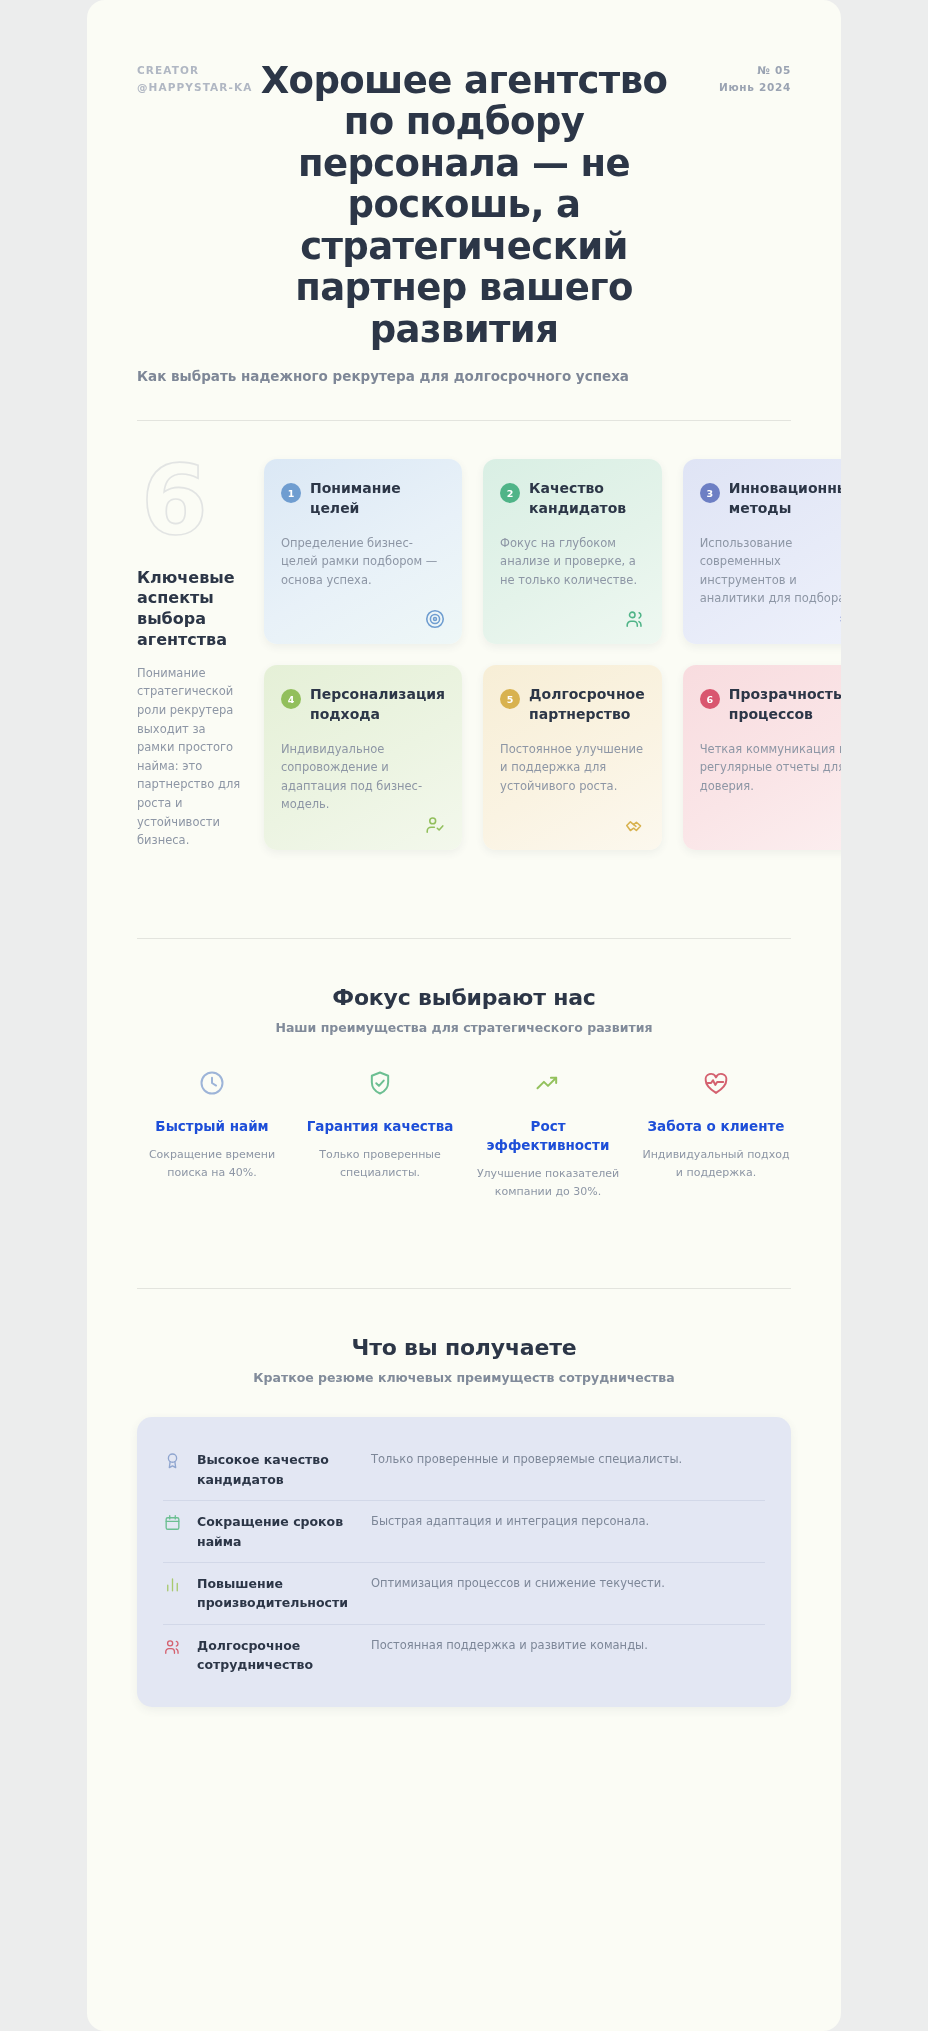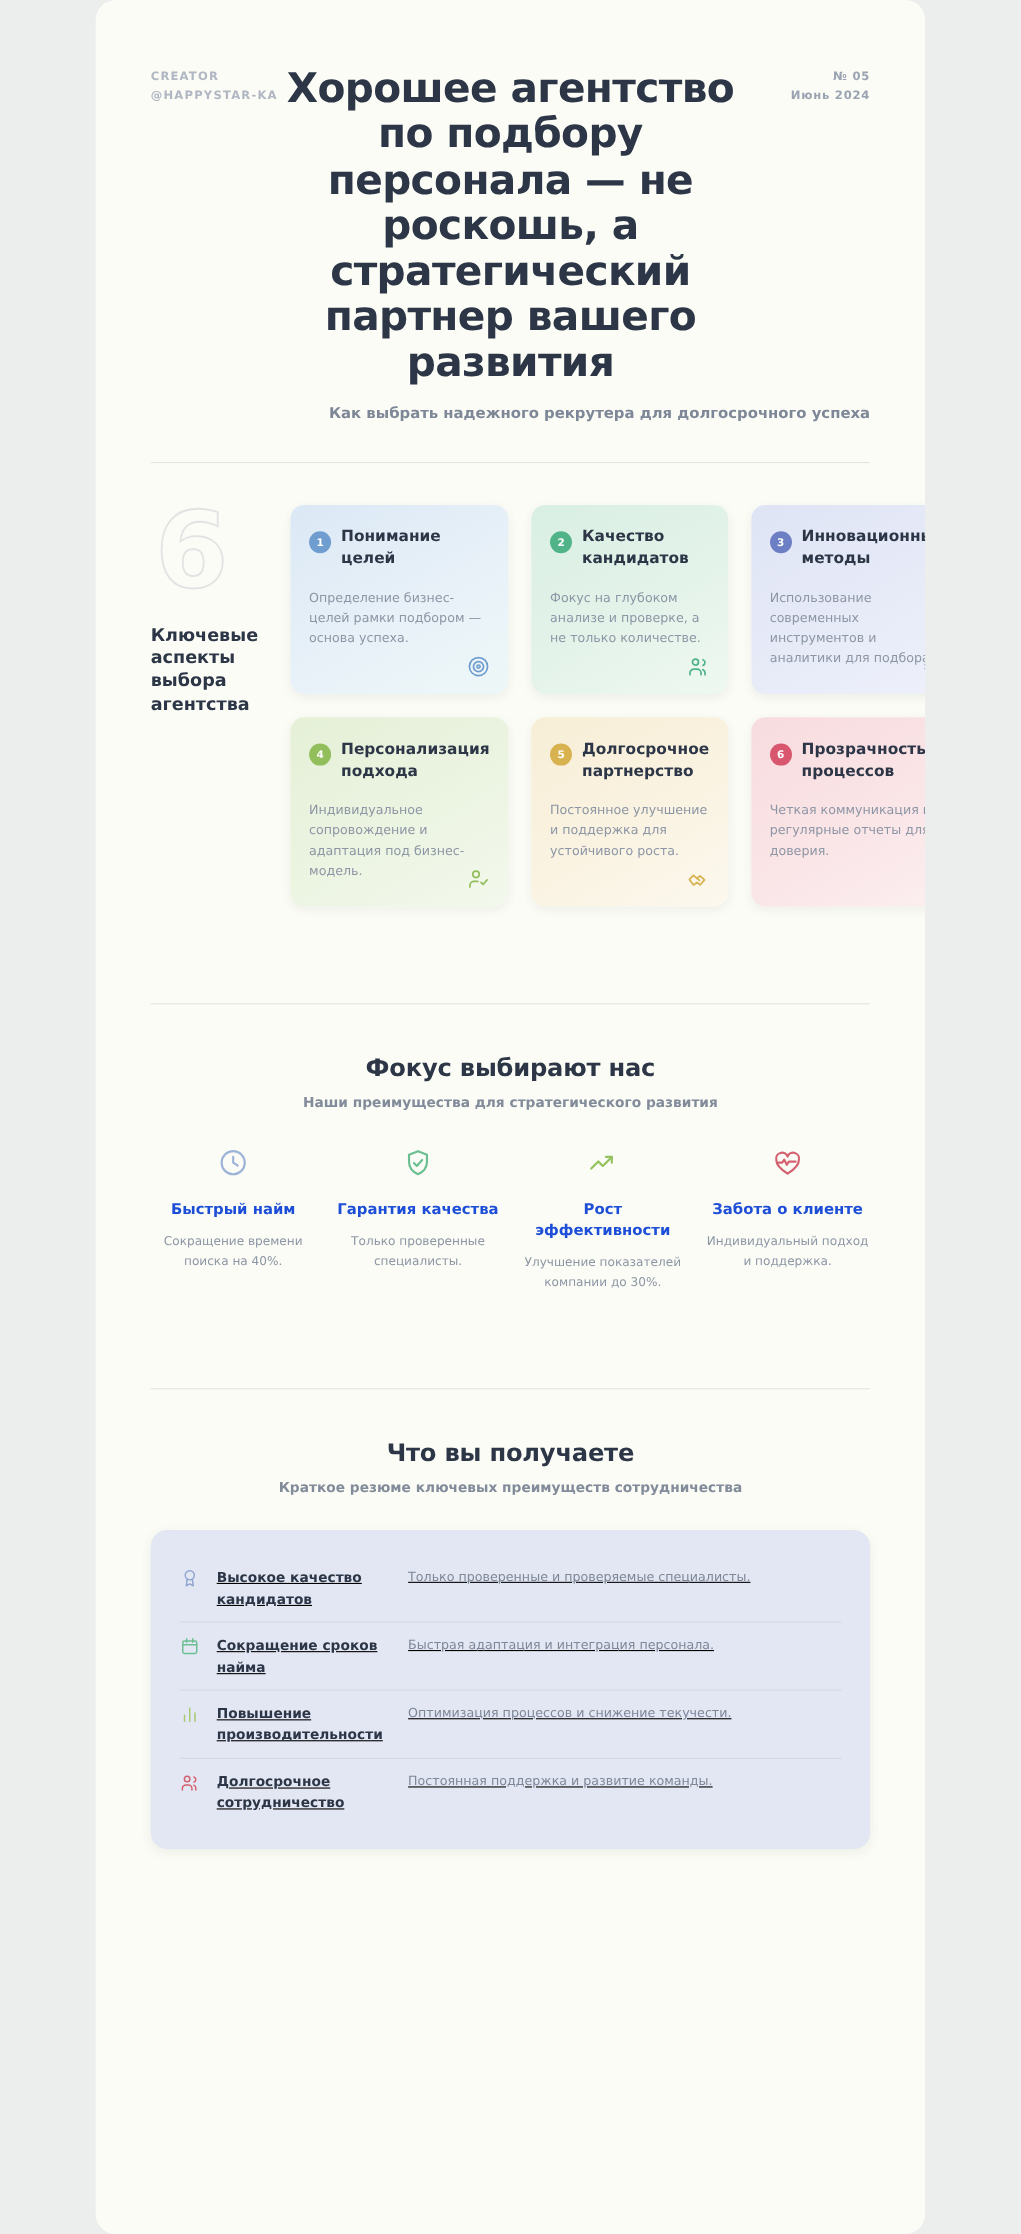--- a/index.html
+++ b/index.html
@@ -53,21 +53,21 @@
     text-align: center;
     font-family: "DejaVu Sans", sans-serif;
     font-size: 37px;
     font-weight: bold;
     line-height: 1.12;
     letter-spacing: -0.6px;
     color: #2c3647;
   }
   .subtitle {
     margin: 18px auto 0;
-    text-align: right;
+    text-align: left;
     font-size: 13.5px;
     font-weight: 600;
     color: #7e8797;
   }
 
   .divider {
     height: 1px;
     background: #e3e4de;
     margin: 36px 0 0;
   }
@@ -197,21 +197,20 @@
     color: #8d96a5;
   }
 
   
   .panel {
     margin-top: 32px;
     background: #e3e7f3;
     border-radius: 15px;
     padding: 22px 26px;
     box-shadow: 0 3px 10px rgba(60,70,90,.07);
-    text-decoration: underline;
   }
   .panel-row {
     display: flex;
     align-items: flex-start;
     gap: 14px;
     padding: 11px 0;
     border-bottom: 1px solid #d2d8e8;
   }
   .panel-row:last-child { border-bottom: none; }
   .panel-icon { flex: 0 0 20px; width: 20px; height: 20px; margin-top: 1px; }
@@ -251,20 +250,21 @@
     <h1 class="title">Хорошее агентство по подбору персонала — не роскошь, а стратегический партнер вашего развития</h1>
     <div class="subtitle">Как выбрать надежного рекрутера для долгосрочного успеха</div>
   </div>
 
   <div class="divider"></div>
 
   <div class="aspects">
     <div class="aspects-intro">
       <div class="big-number">6</div>
       <div class="aspects-heading">Ключевые аспекты выбора агентства</div>
+      <div class="aspects-text">Понимание стратегической роли рекрутера выходит за рамки простого найма: это партнерство для роста и устойчивости бизнеса.</div>
     </div>
     <div class="cards" id="cards-grid">
         <div class="card c-blue">
           <div class="card-head">
             <div class="badge" style="background:#6f9dd0">1</div>
             <div class="card-title">Понимание целей</div>
           </div>
           <div class="card-desc">Определение бизнес-целей рамки подбором — основа успеха.</div>
           <div class="card-icon">
             <svg viewBox="0 0 24 24" aria-hidden="true">

